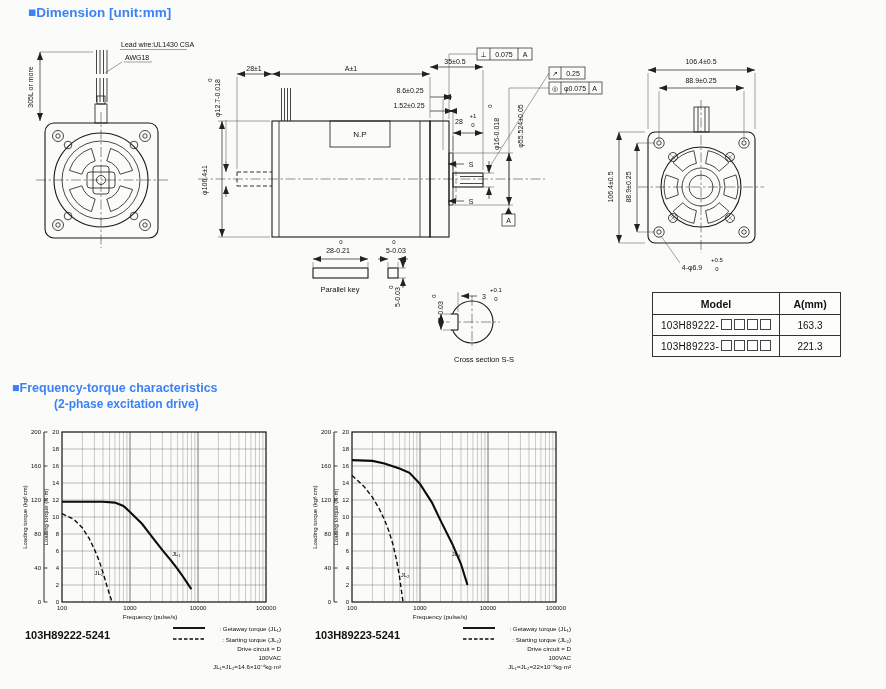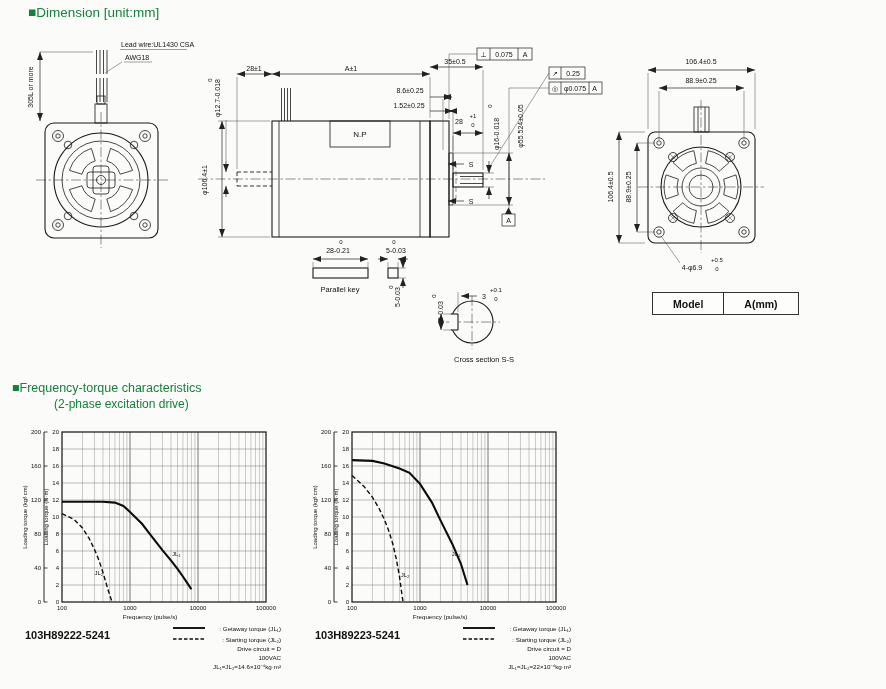--- a/index.html
+++ b/index.html
@@ -1,34 +1,34 @@
 <!DOCTYPE html>
 <html><head>
 <meta charset="utf-8">
 <style>
   html,body{margin:0;padding:0}
   body{width:886px;height:689px;background:#fbfbf9;position:relative;overflow:hidden;
        font-family:"Liberation Sans",sans-serif;color:#111}
   #art{position:absolute;left:0;top:0}
-  .hd{position:absolute;font-weight:normal;color:#15803d;white-space:nowrap}
+  .hd{position:absolute;font-weight:bold;color:#3b82f6;white-space:nowrap}
   #dim-title{left:28px;top:5px;font-size:13.5px}
   #ft1{left:12px;top:381px;font-size:12.5px}
   #ft2{left:54px;top:397px;font-size:12px}
   
   .ol{stroke:#1a1a1a;stroke-width:1.1;fill:none}
   .tl{stroke:#1a1a1a;stroke-width:.8;fill:none}
   .dl{stroke:#222;stroke-width:.7;fill:none}
   .xl{stroke:#444;stroke-width:.5;fill:none}
   .cl{stroke:#333;stroke-width:.55;fill:none;stroke-dasharray:10 2.5 2.5 2.5}
   .hid{stroke:#1a1a1a;stroke-width:.9;fill:none;stroke-dasharray:4 2.5}
   .sec{stroke:#333;stroke-width:.5;fill:none;stroke-dasharray:5 3}
   
   #model-table{position:absolute;left:652px;top:292px;border-collapse:collapse;
      font-size:10px;background:#fdfdfc;border:1.6px solid #222}
-  #model-table th,#model-table td{border:1px solid #333;text-align:center;padding:2px 20px;color:#111}
+  #model-table th,#model-table td{border:1px solid #333;text-align:center;padding:2px 4px;color:#111}
   #model-table th{font-size:10.5px;font-weight:bold;height:17px}
   #model-table td{height:16px}
   #model-table td.model{width:118px;letter-spacing:.3px}
   #model-table td.aval{width:52px}
   .box{display:inline-block;width:9px;height:9px;border:1px solid #444;margin-left:2px;
        vertical-align:-1px;background:#fff}
 </style>
 </head>
 <body>
 
@@ -468,14 +468,22 @@
 </svg>
 
 <table id="model-table">
   <thead>
       <tr>
         <th>Model</th>
         <th>A(mm)</th>
       </tr>
     </thead>
   <tbody>
+      <tr>
+        <td class="model"><span>103H89222-</span><span class="box"></span><span class="box"></span><span class="box"></span><span class="box"></span></td>
+        <td class="aval">163.3</td>
+      </tr>
+      <tr>
+        <td class="model"><span>103H89223-</span><span class="box"></span><span class="box"></span><span class="box"></span><span class="box"></span></td>
+        <td class="aval">221.3</td>
+      </tr>
     </tbody>
 </table>
 
 </body></html>

